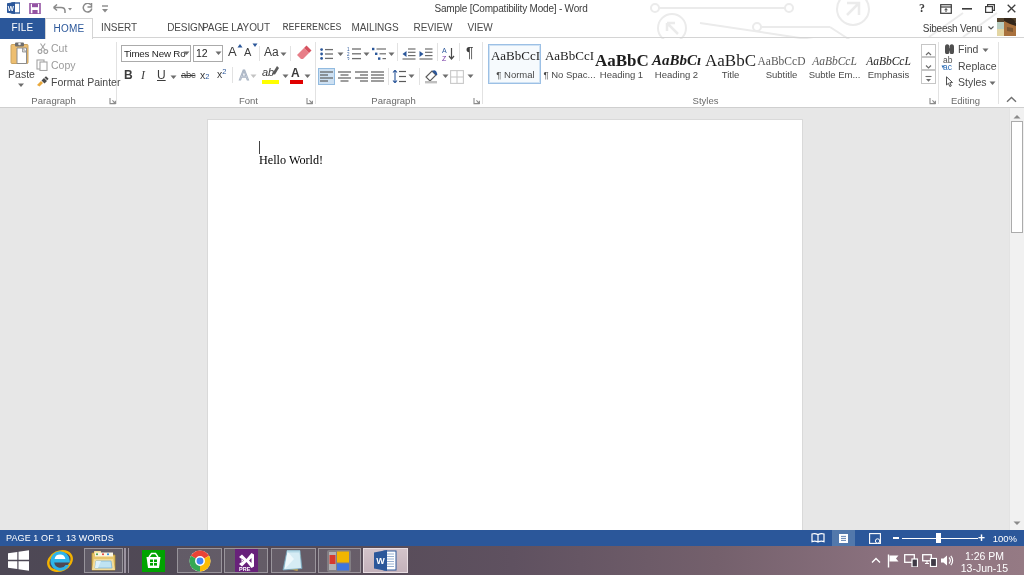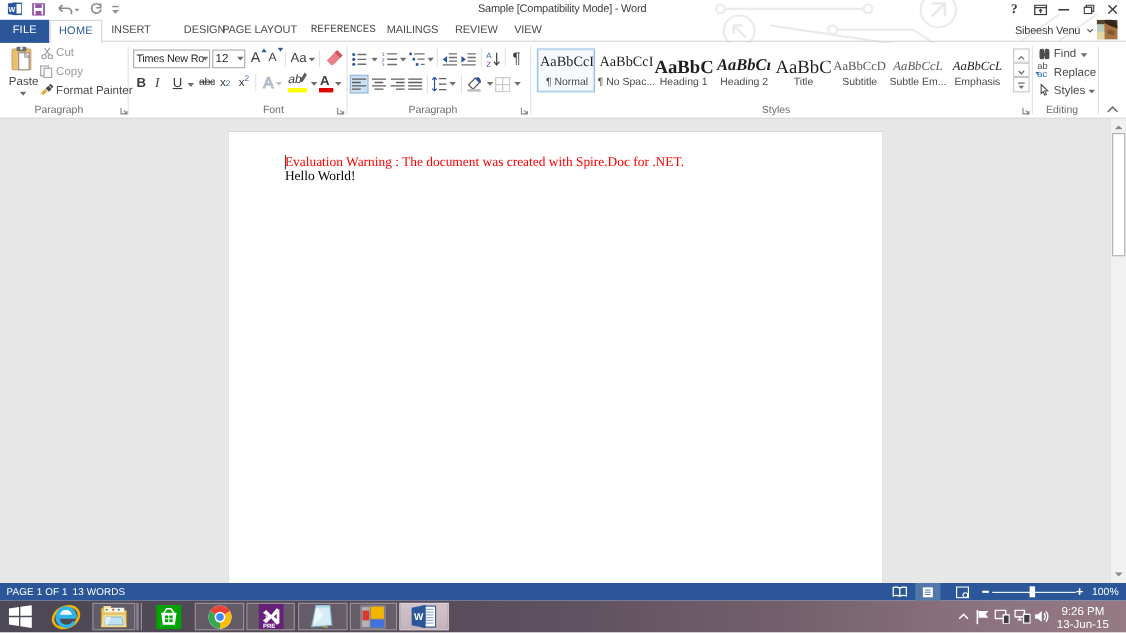--- a/index.html
+++ b/index.html
@@ -406,21 +406,20 @@
     <path d="M1.5,0.8 L7.5,6.5 L4.8,6.7 L6.3,9.8 L4.8,10.5 L3.4,7.3 L1.5,9 Z" fill="#fff" stroke="#4f4f4f" stroke-width="1"></path>
   </svg>
   <div class="rtxt" style="left:958px;top:37px;">Styles</div>
   <svg class="abs" style="left:989px;top:42px;" width="7" height="5" viewBox="0 0 7 5">
       <path d="M0.5,0.5 L6.5,0.5 L3.5,4 Z" fill="#6d6d6d"></path>
     </svg>
 </div>
 
 <div class="abs" id="doc" style="left:0;top:108px;width:1024px;height:422px;background:#e7e7e7;">
   <div class="abs" style="left:207px;top:11px;width:596px;height:411px;background:#fff;border:1px solid #d9d9d9;border-bottom:none;"></div>
-  <div class="abs" style="left:259px;top:31.5px;font-family:'Liberation Serif',serif;font-size:12.2px;color:#f00;white-space:nowrap;">Evaluation Warning : The document was created with Spire.Doc for .NET.</div>
   <div class="abs" style="left:259px;top:45px;font-family:'Liberation Serif',serif;font-size:12.2px;color:#000;">Hello World!</div>
   <div class="abs" style="left:258.5px;top:33px;width:1px;height:13px;background:#444;"></div>
 
   <div class="abs" style="left:1009px;top:0;width:15px;height:422px;background:#f1f1f1;border-left:1px solid #e3e3e3;"></div>
   <div class="abs" style="left:1011px;top:1px;width:12px;height:12px;background:#f1f1f1;"><svg width="12" height="12" viewBox="0 0 12 12">
         <path d="M2.5,7.5 L6,4 L9.5,7.5 Z" fill="#8a8a8a"></path>
       </svg></div>
   <div class="abs" style="left:1011px;top:13px;width:12px;height:112px;background:#fff;border:1px solid #ababab;"></div>
   <div class="abs" style="left:1011px;top:407px;width:12px;height:12px;"><svg width="12" height="12" viewBox="0 0 12 12">
         <path d="M2.5,4.5 L9.5,4.5 L6,8 Z" fill="#8a8a8a"></path>
@@ -559,15 +558,15 @@
   </svg>
   <svg class="abs" style="left:922px;top:8px;" width="15" height="13" viewBox="0 0 15 13">
     <rect x="0.7" y="0.7" width="8.6" height="6.1" fill="none" stroke="#fff" stroke-width="1.3"></rect>
     <path d="M3,9.5 L7,9.5 M5,7 L5,9.5" stroke="#fff" stroke-width="1.1"></path>
     <rect x="8.5" y="4.5" width="6" height="8" fill="#3f3a46" stroke="#fff" stroke-width="1.2"></rect>
   </svg>
   <svg class="abs" style="left:940px;top:8px;" width="14" height="13" viewBox="0 0 14 13">
     <path d="M1,4.5 L3.5,4.5 L7,1.5 L7,11.5 L3.5,8.5 L1,8.5 Z" fill="#fff"></path>
     <path d="M9,3.5 a4.5,4.5 0 0 1 0,6 M10.8,1.8 a7,7 0 0 1 0,9.4" fill="none" stroke="#fff" stroke-width="1.2"></path>
   </svg>
-  <div class="abs" style="left:950px;top:4px;width:54px;text-align:right;font-size:10.5px;color:#fff;">9:26 PM</div>
+  <div class="abs" style="left:950px;top:4px;width:54px;text-align:right;font-size:10.5px;color:#fff;">1:26 PM</div>
   <div class="abs" style="left:950px;top:16px;width:58px;text-align:right;font-size:10.5px;color:#fff;">13-Jun-15</div>
 </div>
 
 </body></html>

